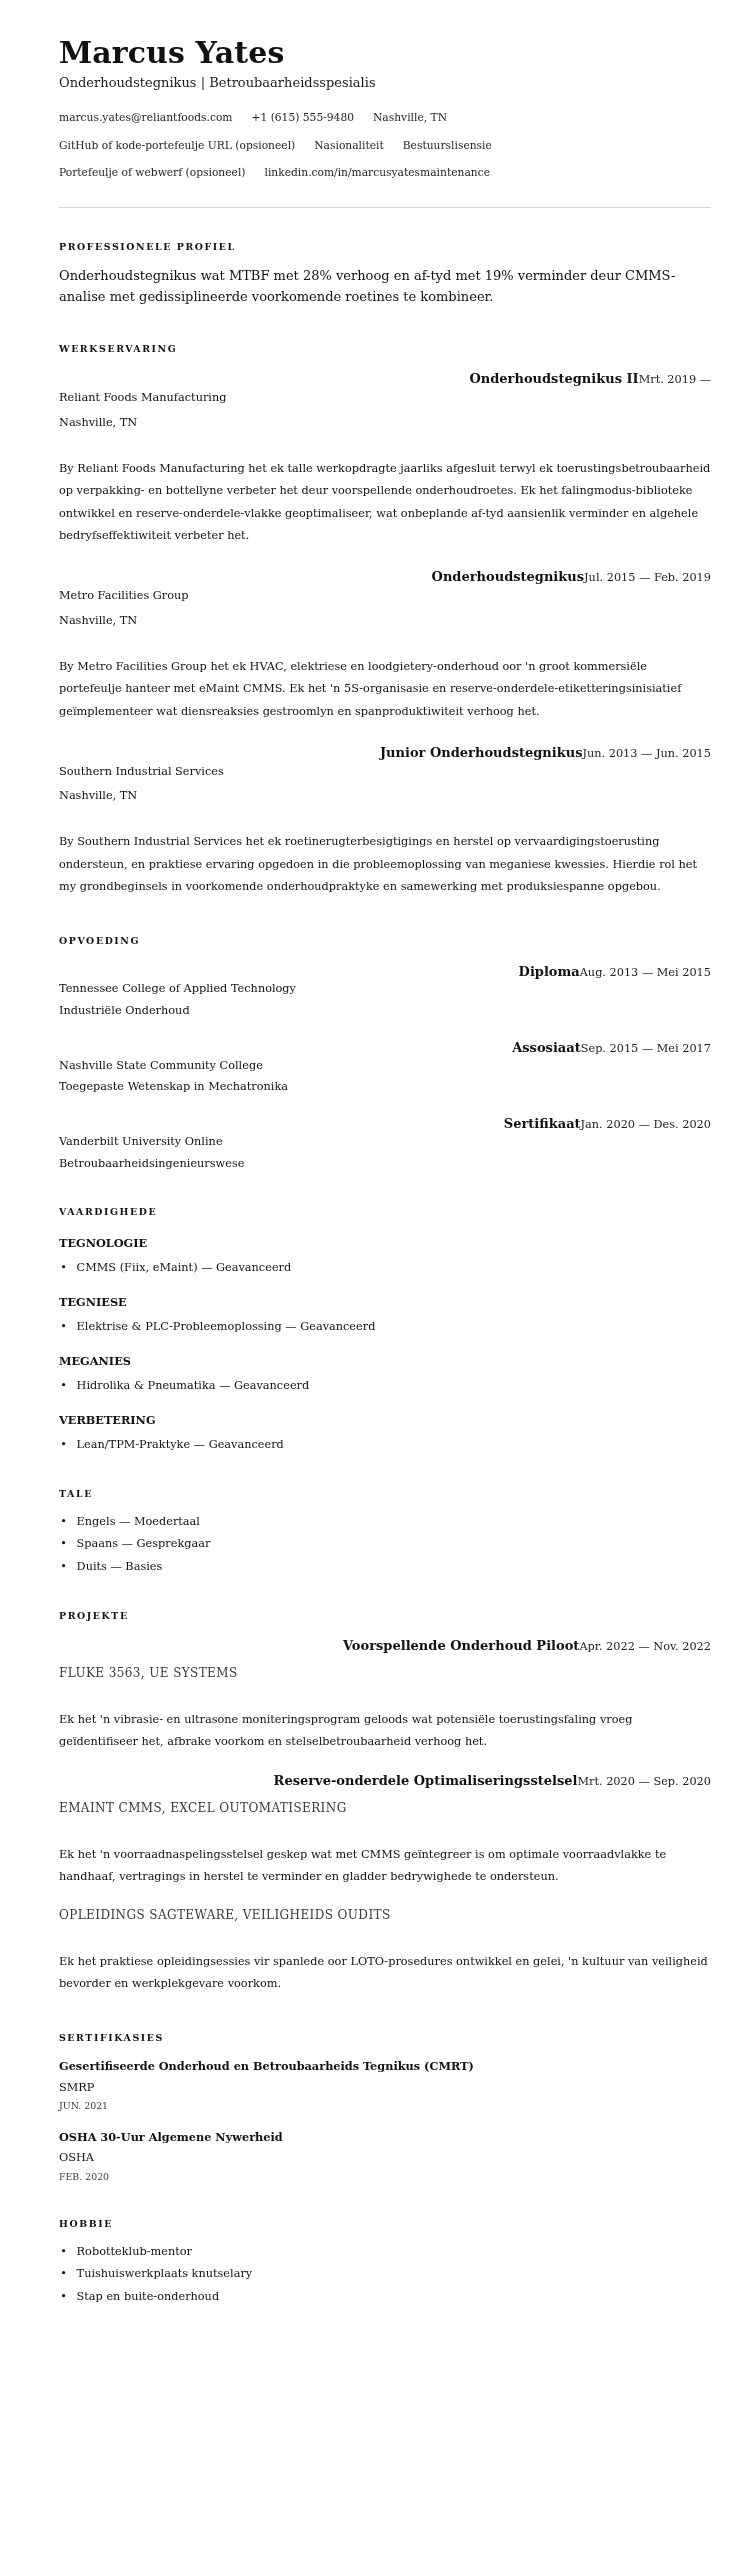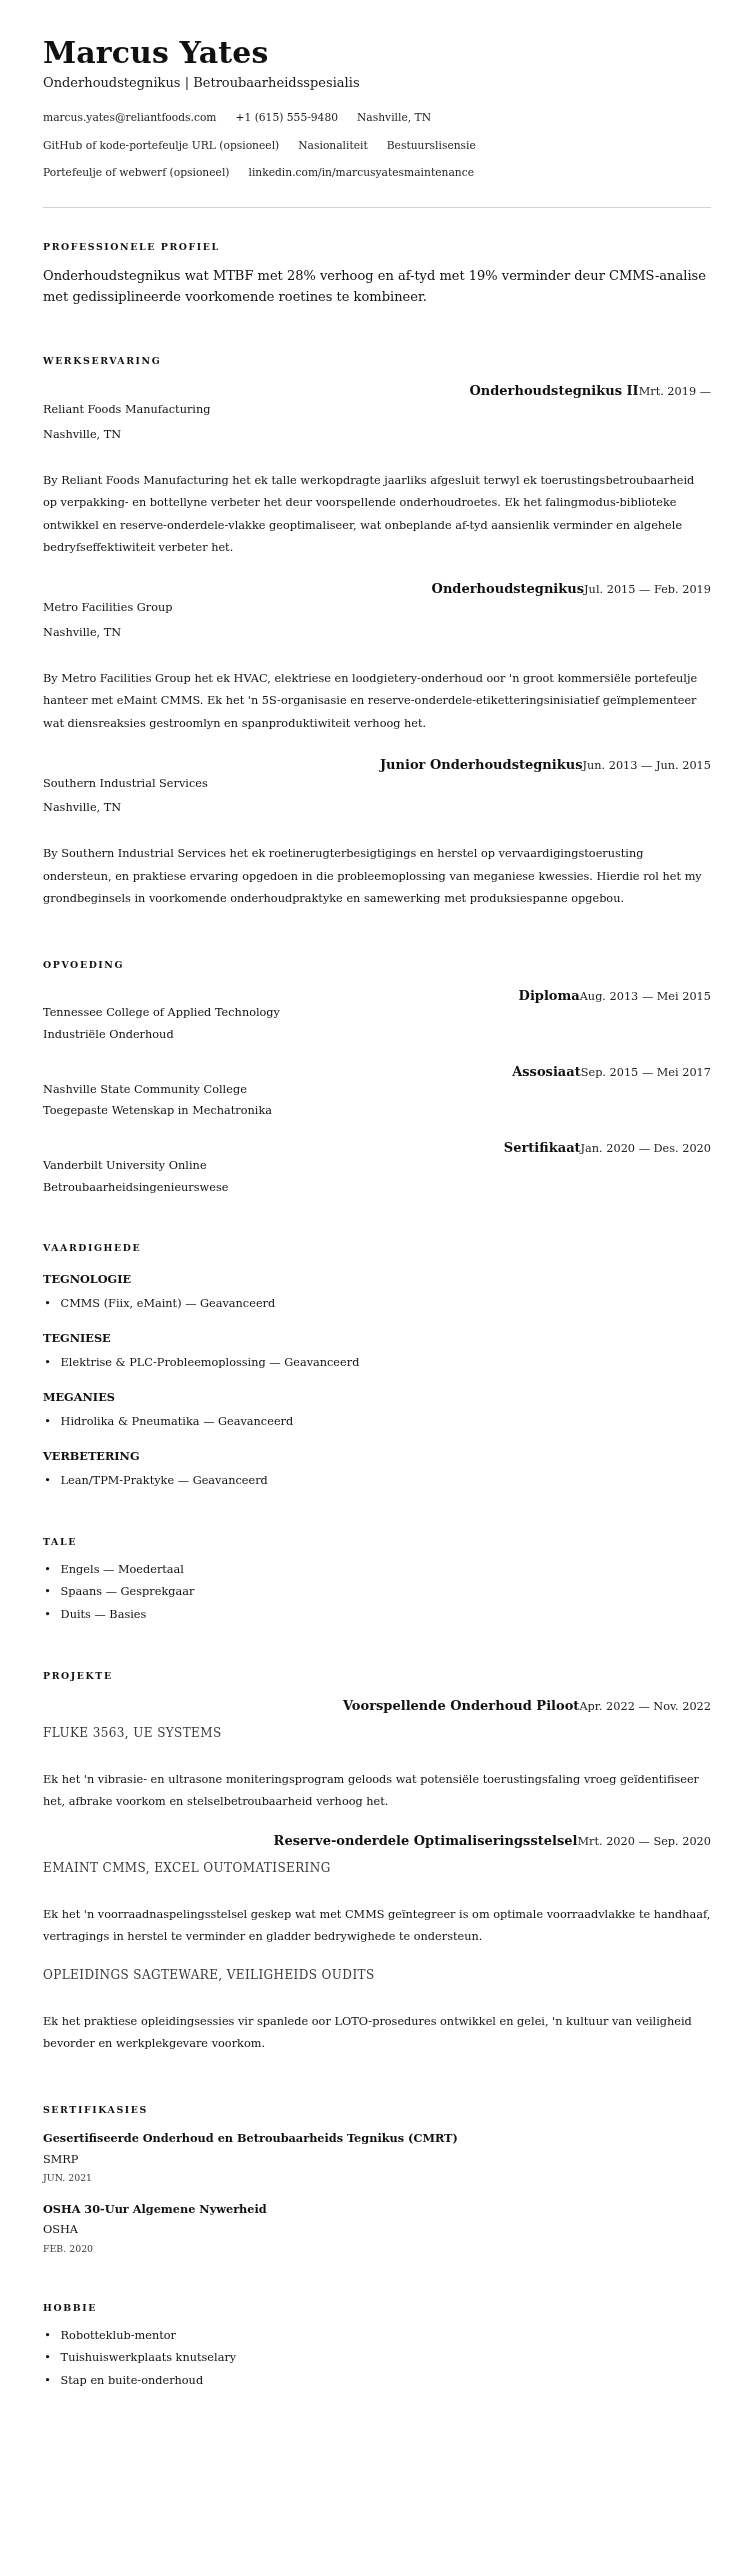--- a/index.html
+++ b/index.html
@@ -1,30 +1,30 @@
 <!DOCTYPE html>
 <html style="font-size:10px"><head>
 <meta charset="utf-8">
 <style>
   html, body { margin: 0; padding: 0; background: #ffffff; }
   body { width: 754px; min-height: 2576px; font-family: "DejaVu Serif", serif; color: #111111; }
-  .page { padding: 36px 43px 38px 43px; box-sizing: border-box; width: 754px; }
+  .page { padding: 36px 43px 38px 59px; box-sizing: border-box; width: 754px; }
 
   .name { font-size: 30px; font-weight: bold; line-height: 1.1; margin: 0; letter-spacing: 0.1px; }
   .subtitle { font-size: 13px; margin-top: 6px; color: #1a1a1a; }
   .contact-row { font-size: 10.7px; color: #1f1f1f; display: flex; flex-wrap: wrap; gap: 0 19px; }
   .contact-row.first { margin-top: 21.4px; align-items: center; }
   .contact-row + .contact-row { margin-top: 14.4px; }
   .divider { border: none; border-top: 1.3px solid #d4d4d8; margin: 28px 0 0 0; }
 
   .section-title { font-size: 9.4px; font-weight: bold; letter-spacing: 1.6px; text-transform: uppercase; margin: 0; }
   .sec-profile { margin-top: 33px; }
   .profile-text { font-size: 13px; line-height: 21px; margin-top: 12.6px; }
 
-  .sec { margin-top: 48px; }
+  .sec { margin-top: 36px; }
   .entry { margin-top: 17.6px; }
   .entry-head { display: flex; justify-content: flex-end; align-items: baseline; }
   .entry-title { font-size: 13px; font-weight: bold; }
   .entry-date { font-size: 11.3px; color: #222; white-space: nowrap; }
   .entry-org { font-size: 11.3px; margin-top: 5px; }
   .entry-loc { font-size: 11.3px; margin-top: 11.3px; }
   .entry-desc { font-size: 11.3px; line-height: 22.6px; margin-top: 29px; }
   .job + .job { margin-top: 21.4px; }
 
   .edu .entry-org { margin-top: 3.8px; }

